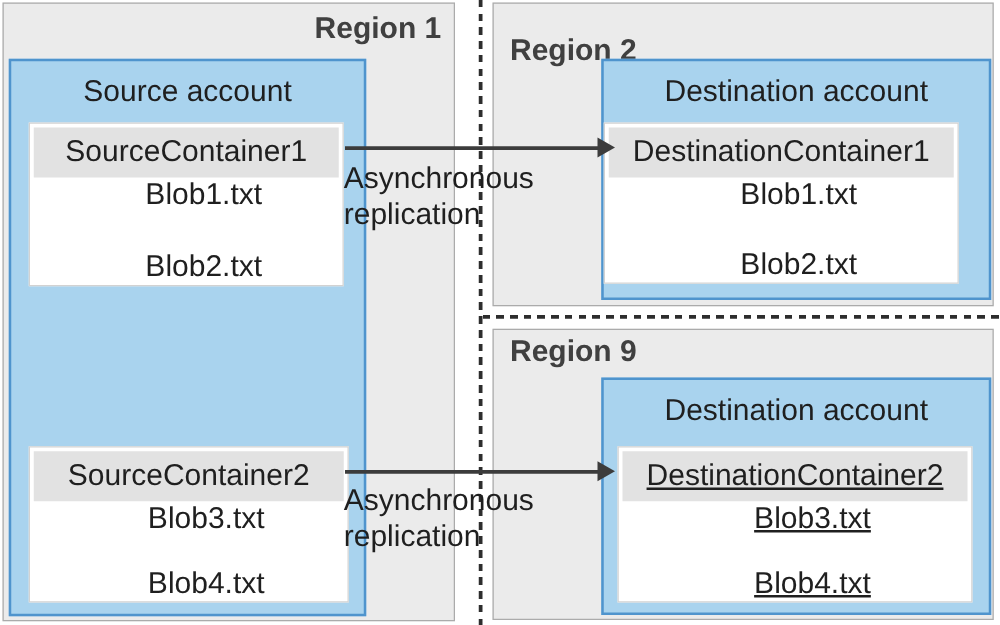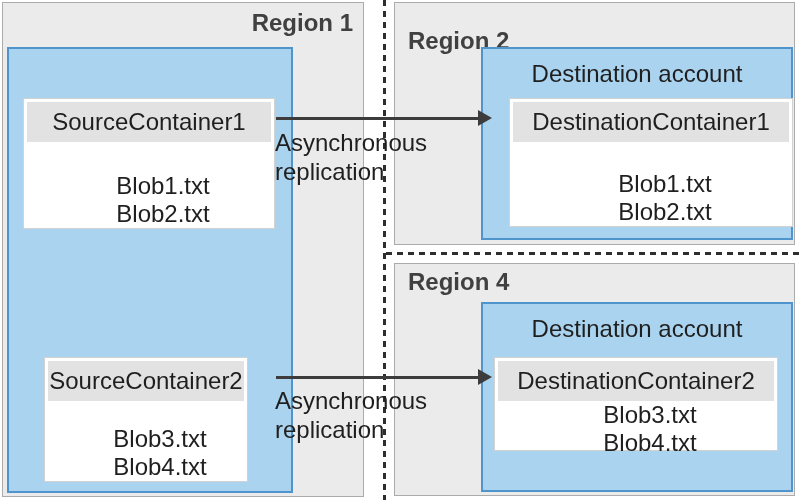--- a/index.html
+++ b/index.html
@@ -18,26 +18,26 @@
 
   .account{position:absolute;background:#a9d3ee;border:2px solid #4f94cd;box-sizing:content-box;}
   #source-account{left:7px;top:47px;width:282px;height:442px;}
   #dest-account-1{left:481px;top:47px;width:308px;height:189px;}
   #dest-account-2{left:481px;top:302px;width:308px;height:186px;}
   .account-title{text-align:center;font-size:24px;margin-top:11px;white-space:nowrap;}
 
   .container{position:absolute;background:#ffffff;border:1px solid #d2d2d2;box-sizing:border-box;
     display:flex;flex-direction:column;}
   #src-c1{left:14px;top:49px;width:252px;height:131px;}
-  #src-c2{left:14px;top:308px;width:204px;height:125px;margin-left:21px;}
-  #dst-c1{left:26px;top:49px;width:284px;height:129px;}
-  #dst-c2{left:11px;top:53px;width:284px;height:94px;}
+  #src-c2{left:14px;top:308px;width:256px;height:125px;}
+  #dst-c1{left:0;top:49px;width:284px;height:129px;}
+  #dst-c2{left:11px;top:53px;width:284px;height:125px;text-decoration:underline;}
   .container-header{flex:none;height:40px;margin:3px 3px 0 3px;background:#e2e2e2;
     display:flex;align-items:center;justify-content:center;font-size:24px;white-space:nowrap;}
-  .blobs{flex:1;display:flex;flex-direction:column;justify-content:flex-end;align-items:center;
+  .blobs{flex:1;display:flex;flex-direction:column;justify-content:space-between;align-items:center;
     font-size:24px;padding-left:28px;}
 
   .dash-v{position:absolute;left:383px;top:0;width:3px;height:500px;z-index:2;
     background:repeating-linear-gradient(to bottom,#2d2d2d 0 6px,transparent 6px 11px);}
   .dash-h{position:absolute;left:386px;top:252px;width:414px;height:3px;z-index:2;
     background:repeating-linear-gradient(to right,#2d2d2d 0 6px,transparent 6px 11px);}
 
   .arrow-line{position:absolute;height:3px;background:#3c3c3c;z-index:4;}
   #arrow1-line{left:276px;top:117px;width:204px;}
   #arrow2-line{left:276px;top:376px;width:204px;}
@@ -55,27 +55,28 @@
 
 <div class="canvas">
 
   <div class="region" id="region1">
     <div class="region-label">Region 1</div>
   </div>
   <div class="region" id="region2">
     <div class="region-label">Region 2</div>
   </div>
   <div class="region" id="region3">
-    <div class="region-label">Region 4</div>
+    <div class="region-label">Region 9</div>
   </div>
 
   <div class="dash-v"></div>
   <div class="dash-h"></div>
 
   <div class="account" id="source-account">
+    <div class="account-title">Source account</div>
 
     <div class="container" id="src-c1">
       <div class="container-header">SourceContainer1</div>
       <div class="blobs">
         <span>Blob1.txt</span>
         <span>Blob2.txt</span>
       </div>
     </div>
 
     <div class="container" id="src-c2">

